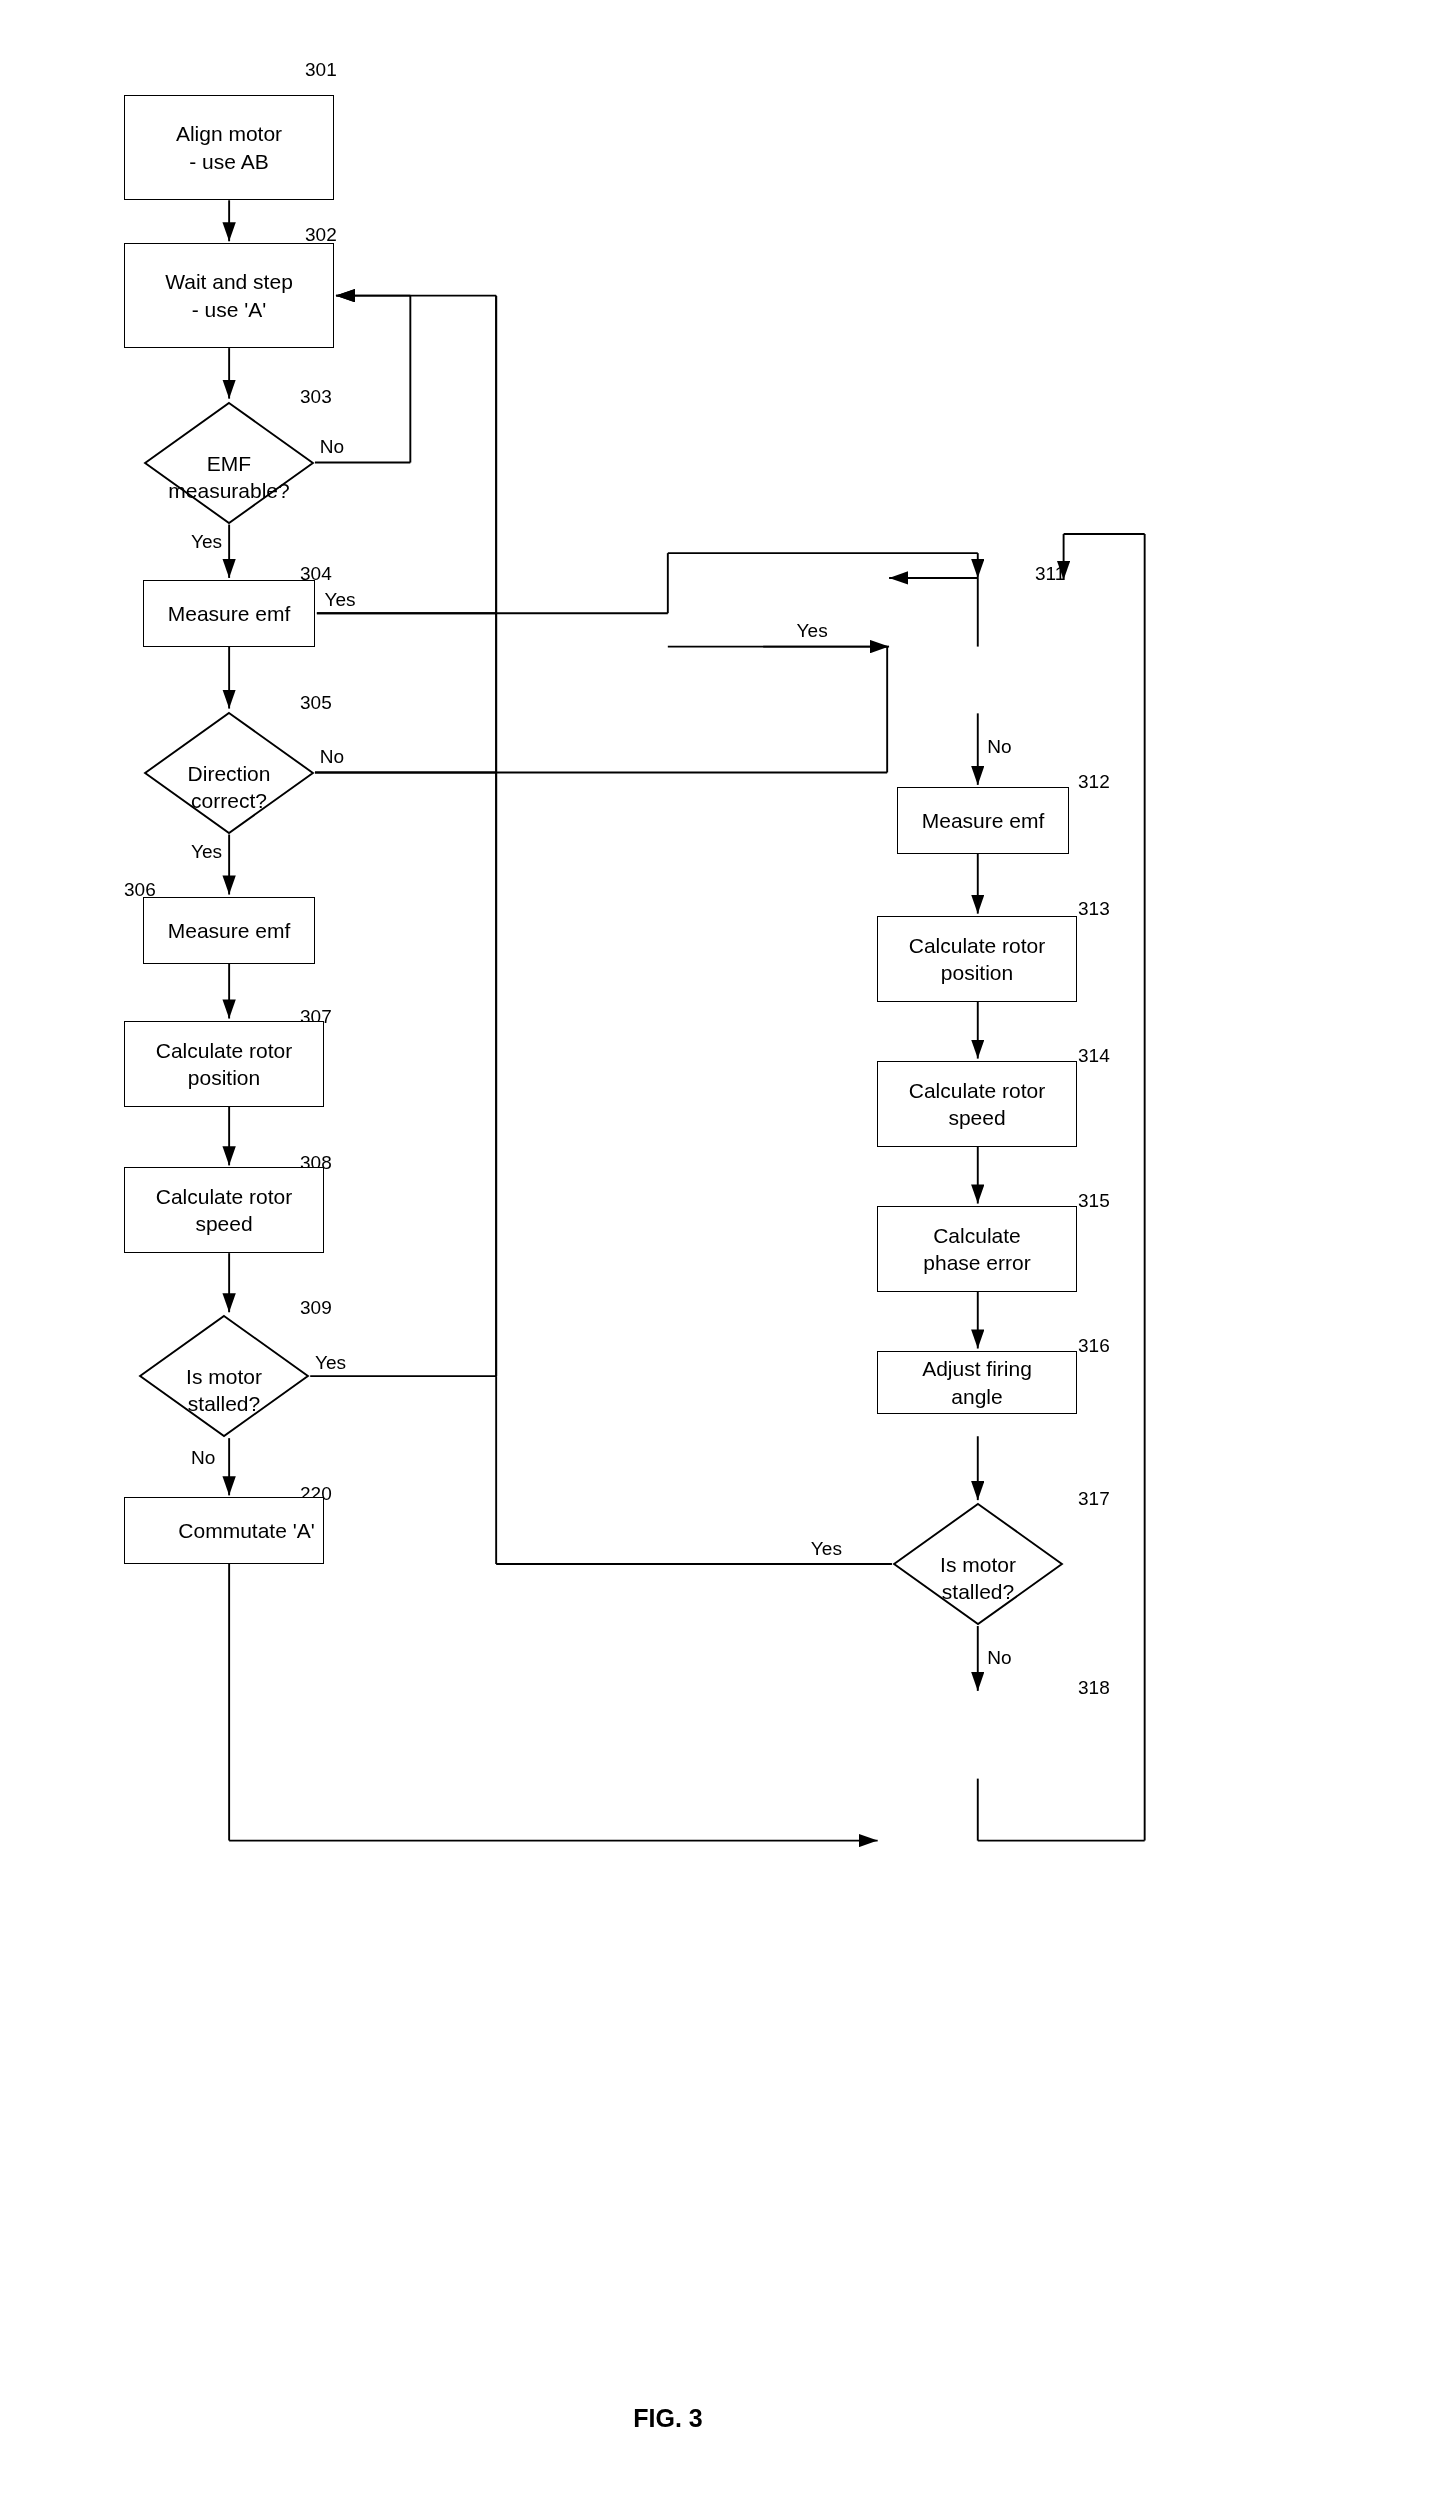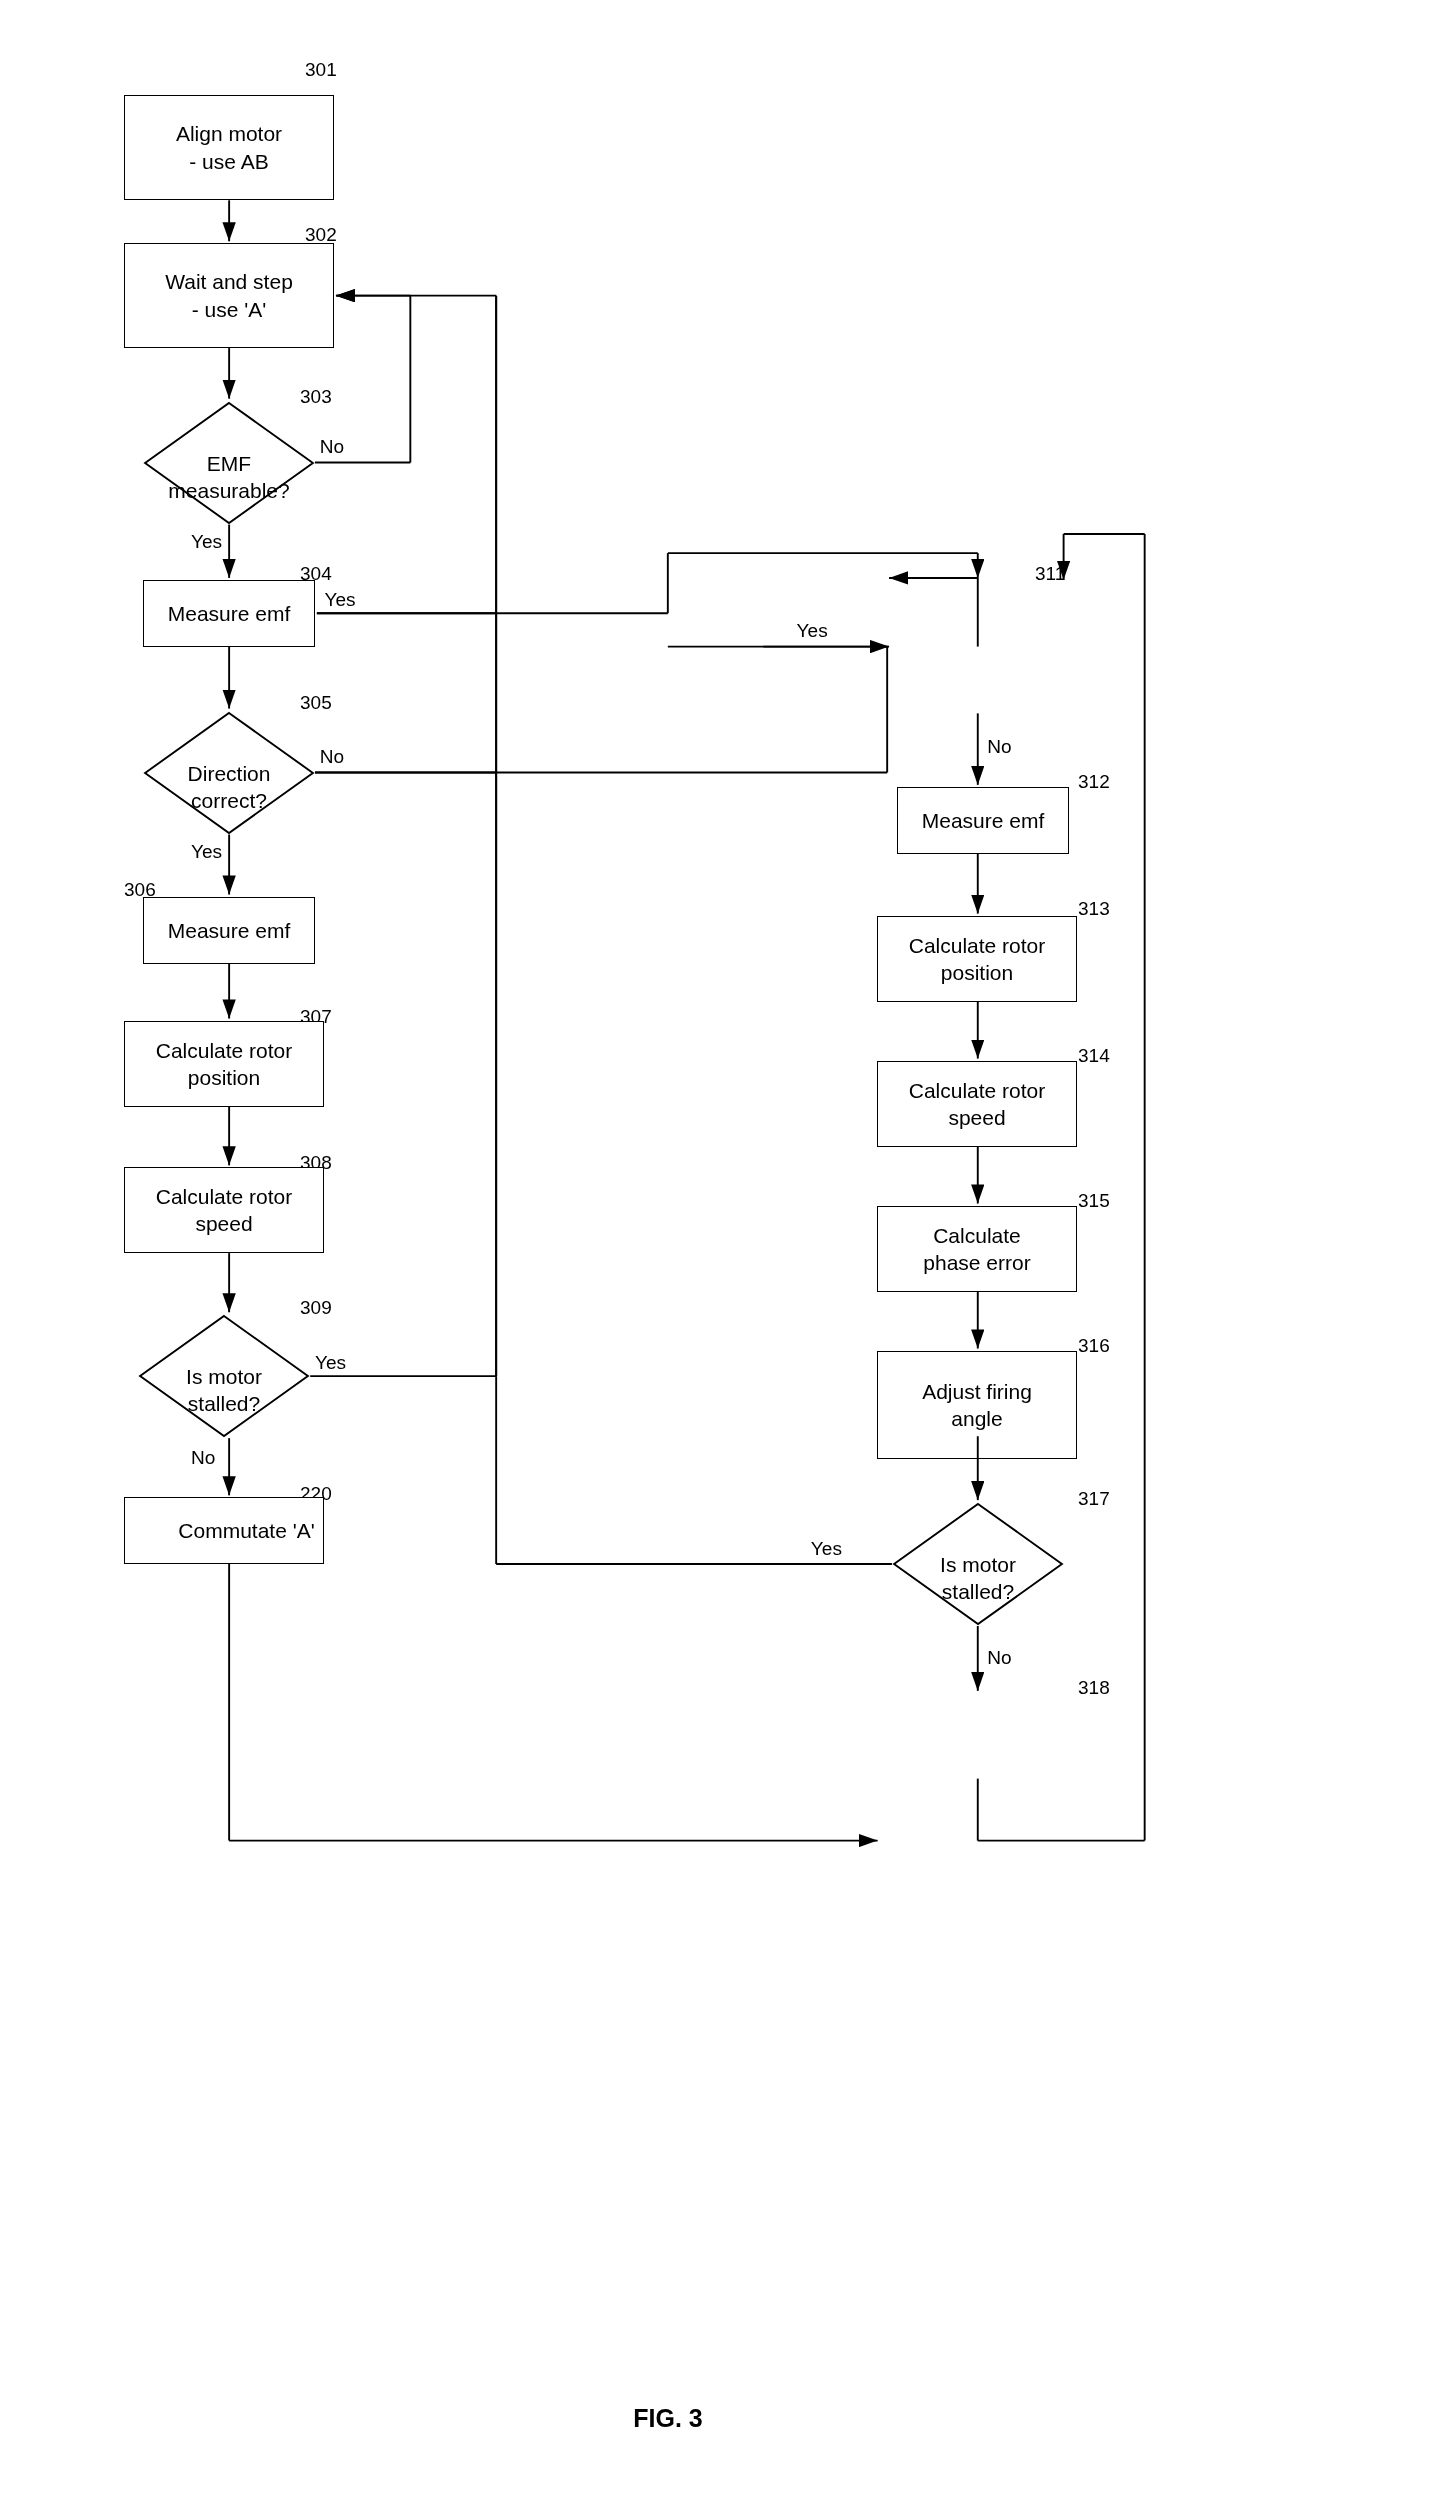--- a/index.html
+++ b/index.html
@@ -190,21 +190,21 @@
 
   <span class="label" style="left:1078px; top:1190px;">315</span>
 
   <div class="box" style="left:877px; top:1206px; width:200px; height:86px;">
     <span style="white-space:pre-line;">Calculate
 phase error</span>
   </div>
 
   <span class="label" style="left:1078px; top:1335px;">316</span>
 
-  <div class="box" style="left:877px; top:1351px; width:200px; height:108px;">
+  <div class="box" style="left:877px; top:1351px; width:200px; height:63px;">
     <span style="white-space:pre-line;">Adjust firing
 angle</span>
   </div>
 
   <span class="label" style="left:1078px; top:1488px;">317</span>
 
   <div class="diamond" style="left:892px; top:1502px;">
     <div class="diamond-inner">
       <svg viewBox="0 0 180 130">
           <polygon points="90,2 178,65 90,128 2,65" fill="white" stroke="black" stroke-width="2"></polygon>

